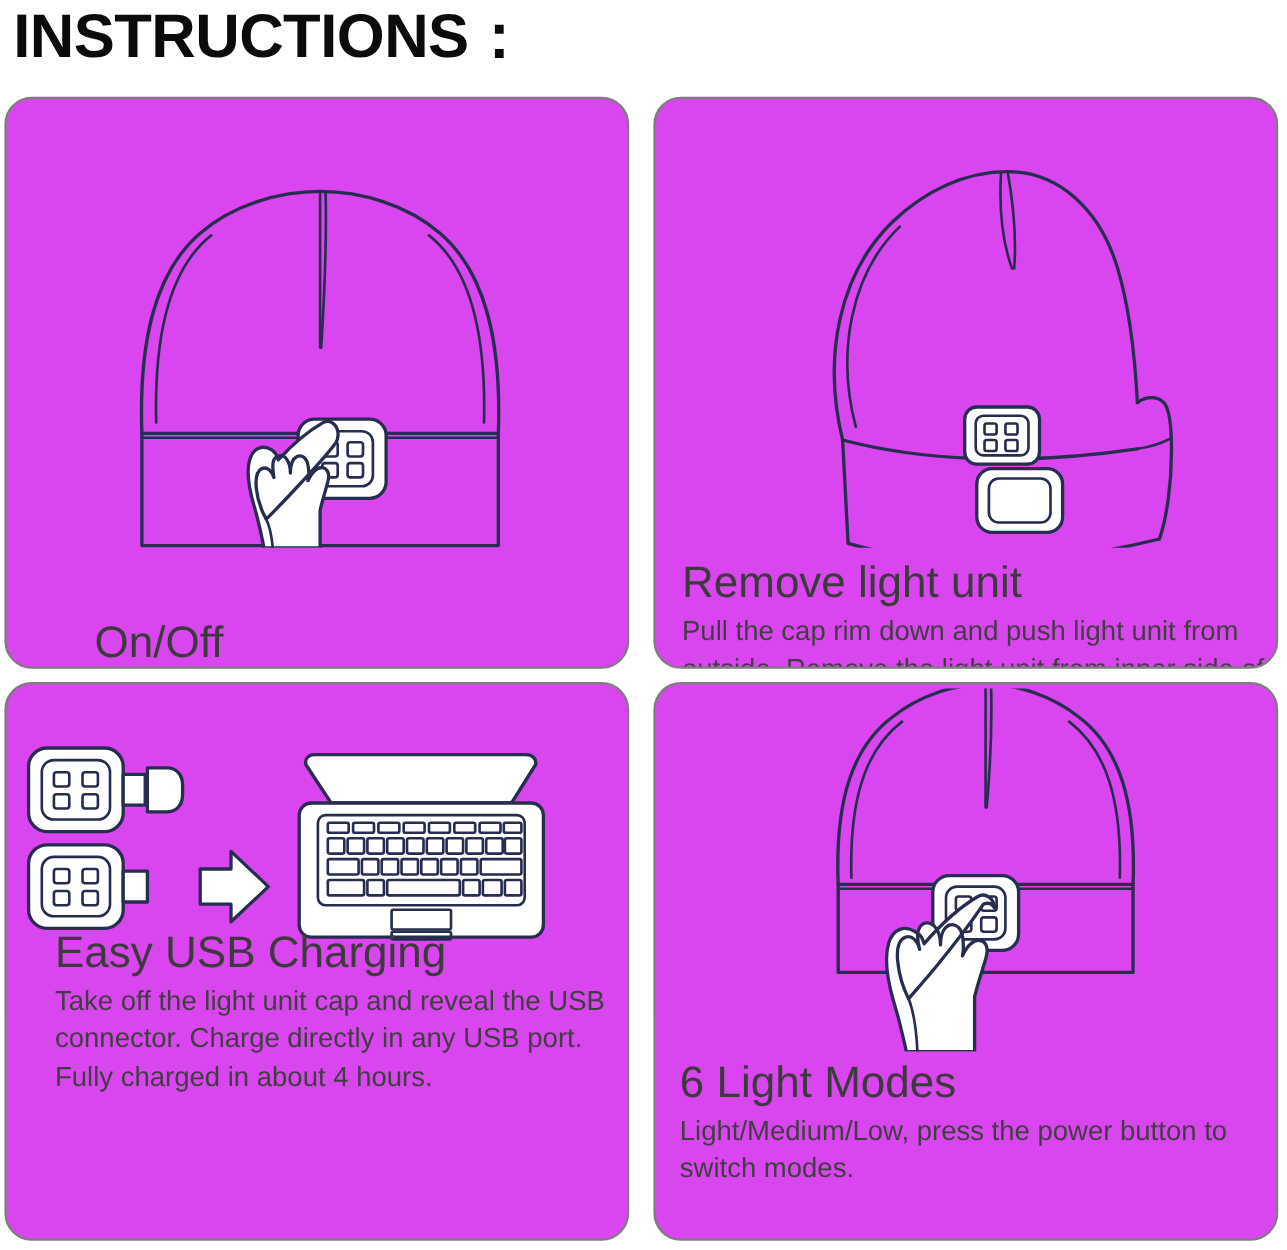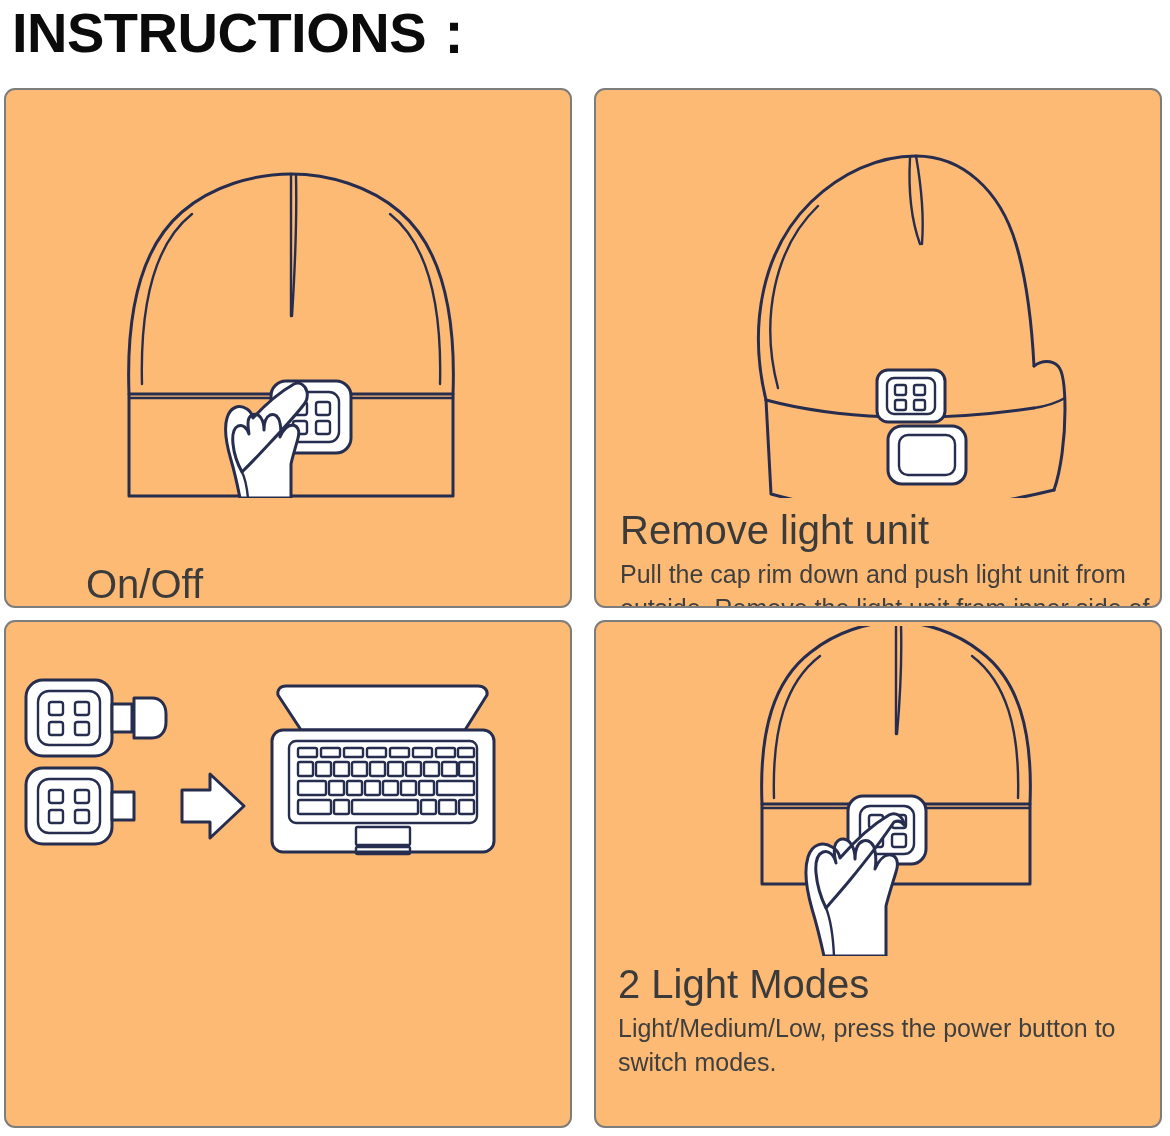--- a/index.html
+++ b/index.html
@@ -38,24 +38,24 @@
     height: 1040px;
     display: grid;
     grid-template-columns: 568px 568px;
     grid-template-rows: 520px 508px;
     column-gap: 22px;
     row-gap: 12px;
   }
   .panel {
     position: relative;
     border: 2px solid #7d7d7d;
-    border-radius: 11px;
+    border-radius: 25px;
     box-sizing: border-box;
     overflow: hidden;
-    background: #fdba74;
+    background: #d946ef;
   }
 
   
   .art {
     position: absolute;
     left: 0;
     right: 0;
   }
   .art svg { display: block; }
 
@@ -278,20 +278,24 @@
           <rect class="ink ink-thin" x="415" y="136" width="15" height="14" rx="1.8"></rect>
           <rect class="ink ink-thin" x="433" y="136" width="17" height="14" rx="1.8"></rect>
           <rect class="ink ink-thin" x="453" y="136" width="15" height="14" rx="1.8"></rect>
 
           <rect class="ink ink-thin" x="350" y="163" width="54" height="18" rx="1.5"></rect>
           <rect class="ink ink-thin" x="350" y="183" width="54" height="7" rx="1.5"></rect>
         </g>
       </svg>
     </div>
 
+    <div class="caption">
+      <p class="panel-heading">Easy USB Charging</p>
+      <p class="panel-body">Take off the light unit cap and reveal the USB connector. Charge directly in any USB port. Fully charged in about 4 hours.</p>
+    </div>
   </div>
 
   <div class="panel" id="panel-modes">
 
     <div class="art">
       <svg viewBox="0 0 568 330" width="568" height="330" aria-hidden="true">
 
         <path class="ink" d="M166 178 C163 104 178 54 215 26 C240 6 272 -4 300 -4
                              C328 -4 360 6 385 26 C422 54 437 104 434 178"></path>
         <path class="ink ink-thin" d="M178 172 C176 102 190 56 224 30"></path>
@@ -331,18 +335,18 @@
                    C240 223 243 227 244 232
                    C257 217 276 199 293 189
                    C300 185 307 191 308 198
                    C309 203 307 192 298 196 Z"></path>
           <path class="ink ink-thin" d="M230 282 C234 292 237 308 238 330"></path>
         </g>
       </svg>
     </div>
 
     <div class="caption">
-      <p class="panel-heading">2 Light Modes</p>
+      <p class="panel-heading">6 Light Modes</p>
       <p class="panel-body">Light/Medium/Low, press the power button to switch modes.</p>
     </div>
   </div>
 
 </div>
 
 </body></html>

